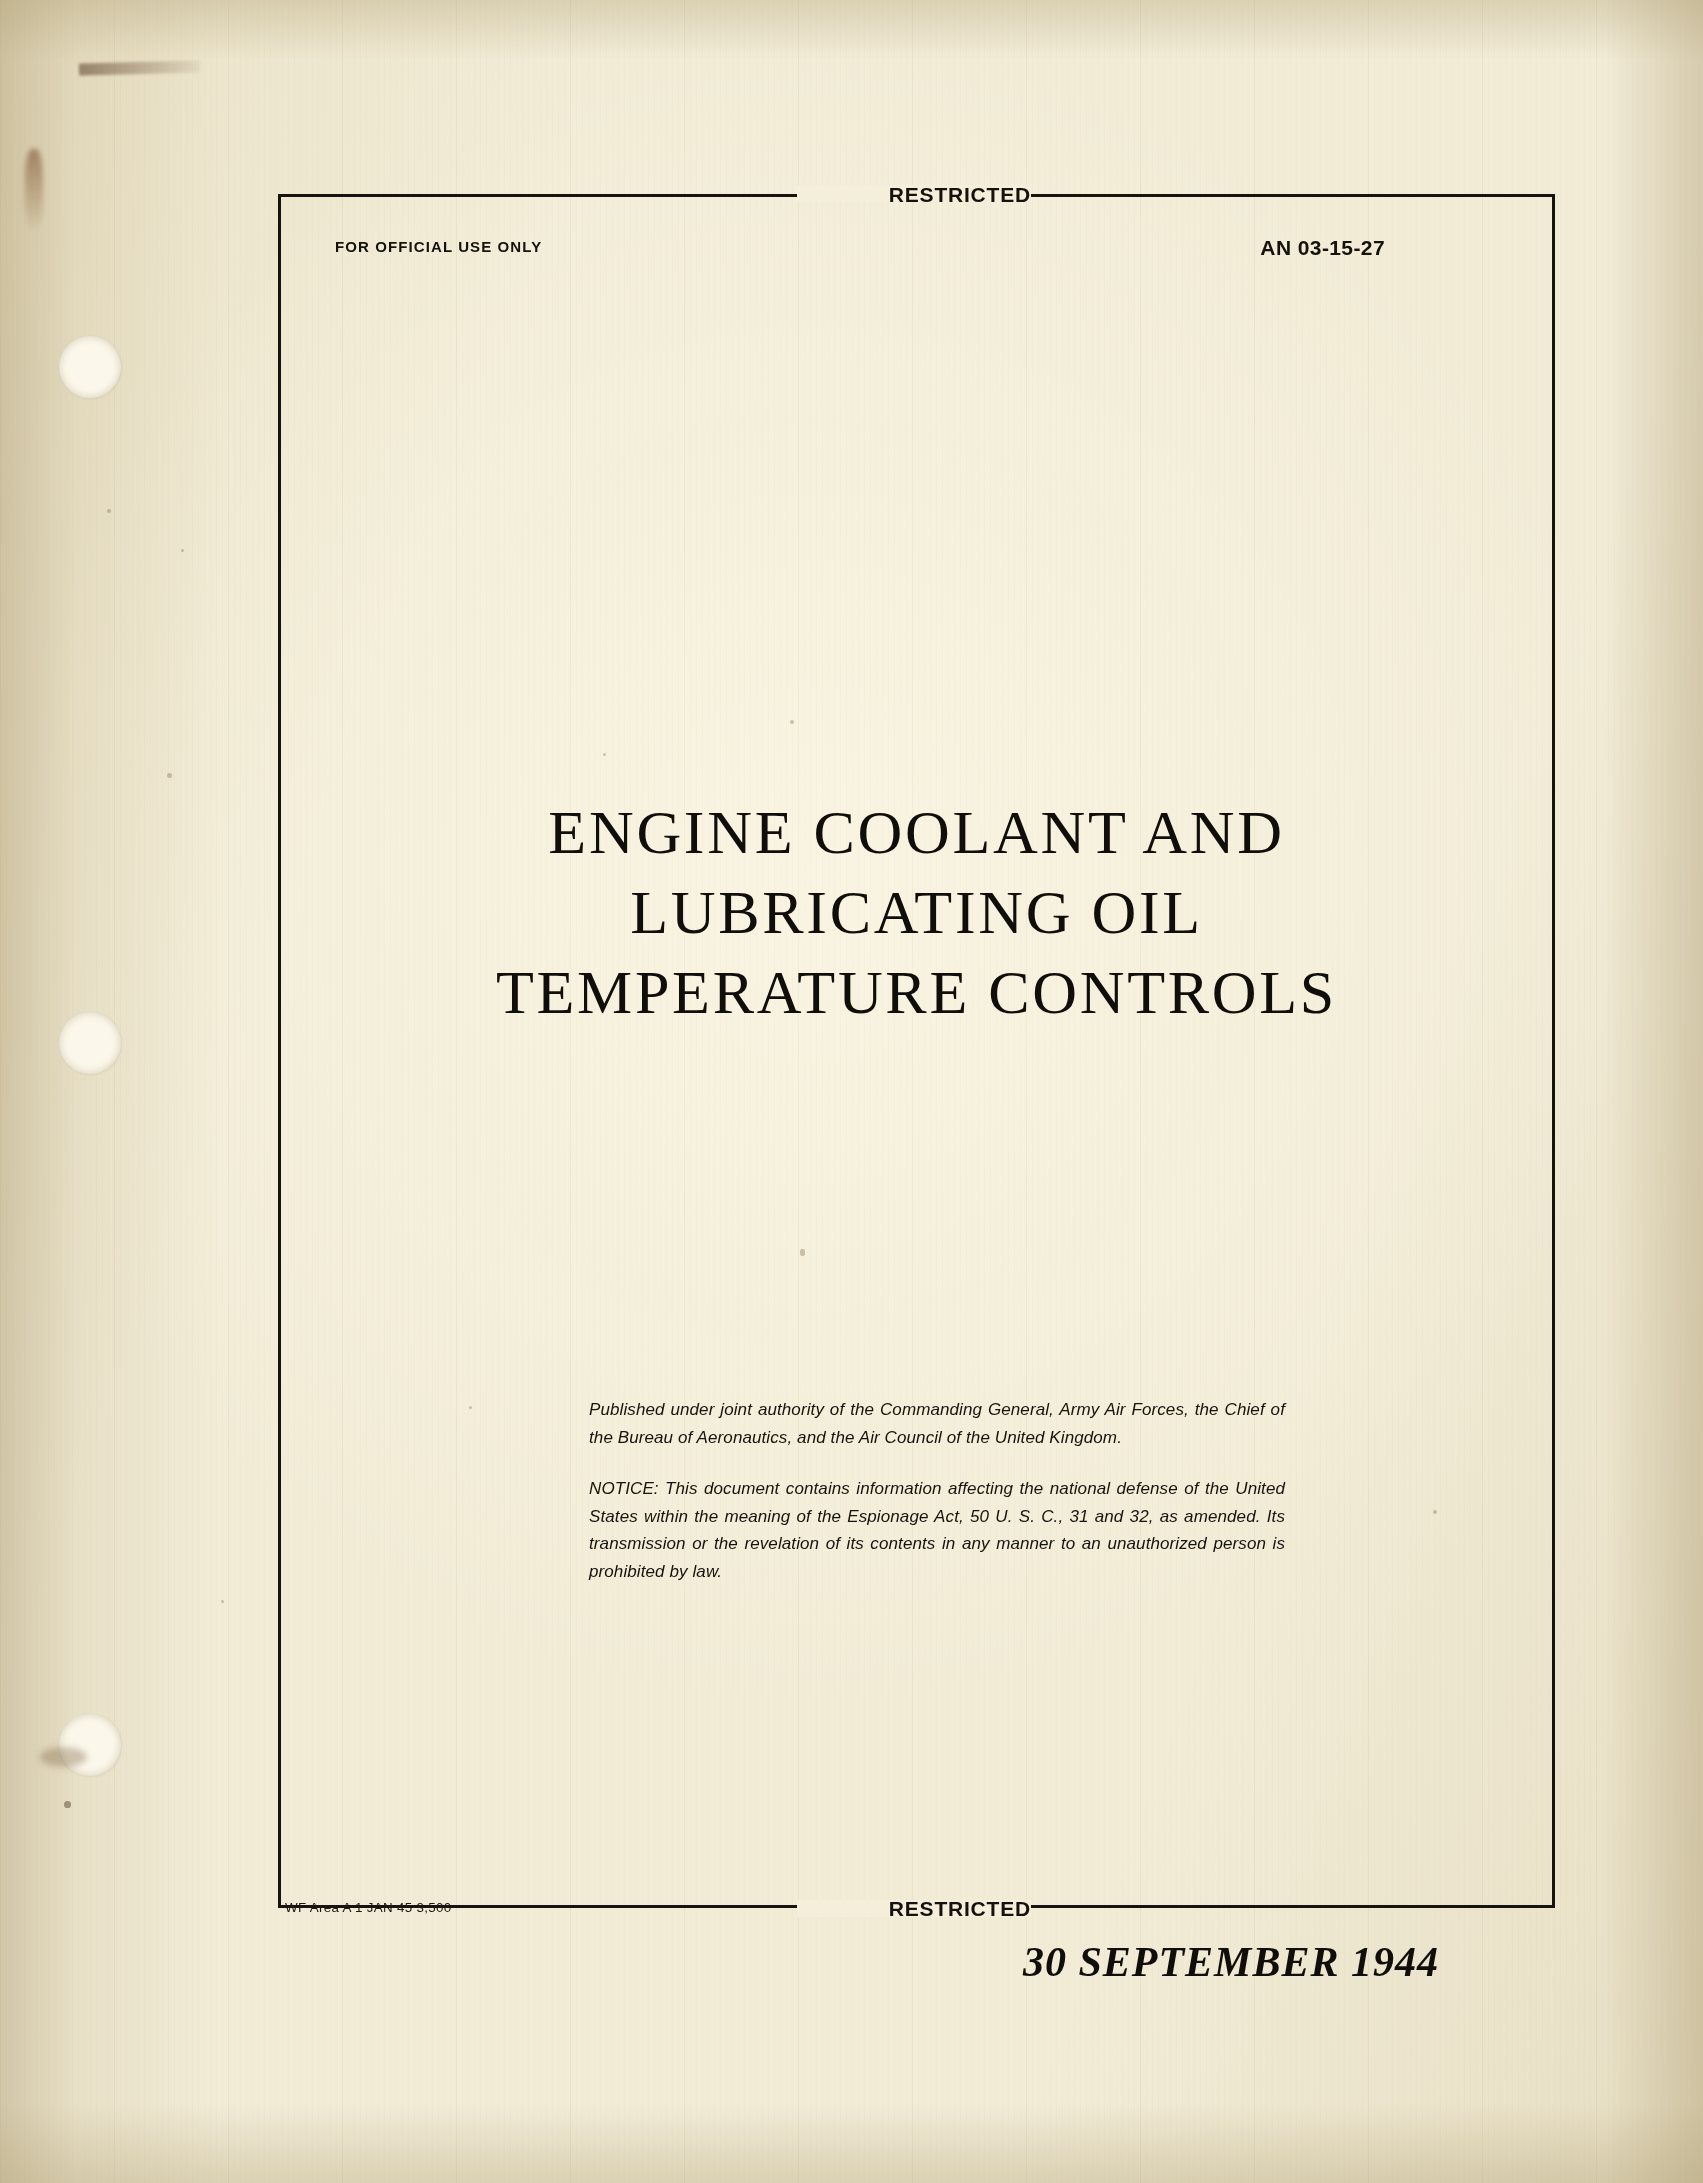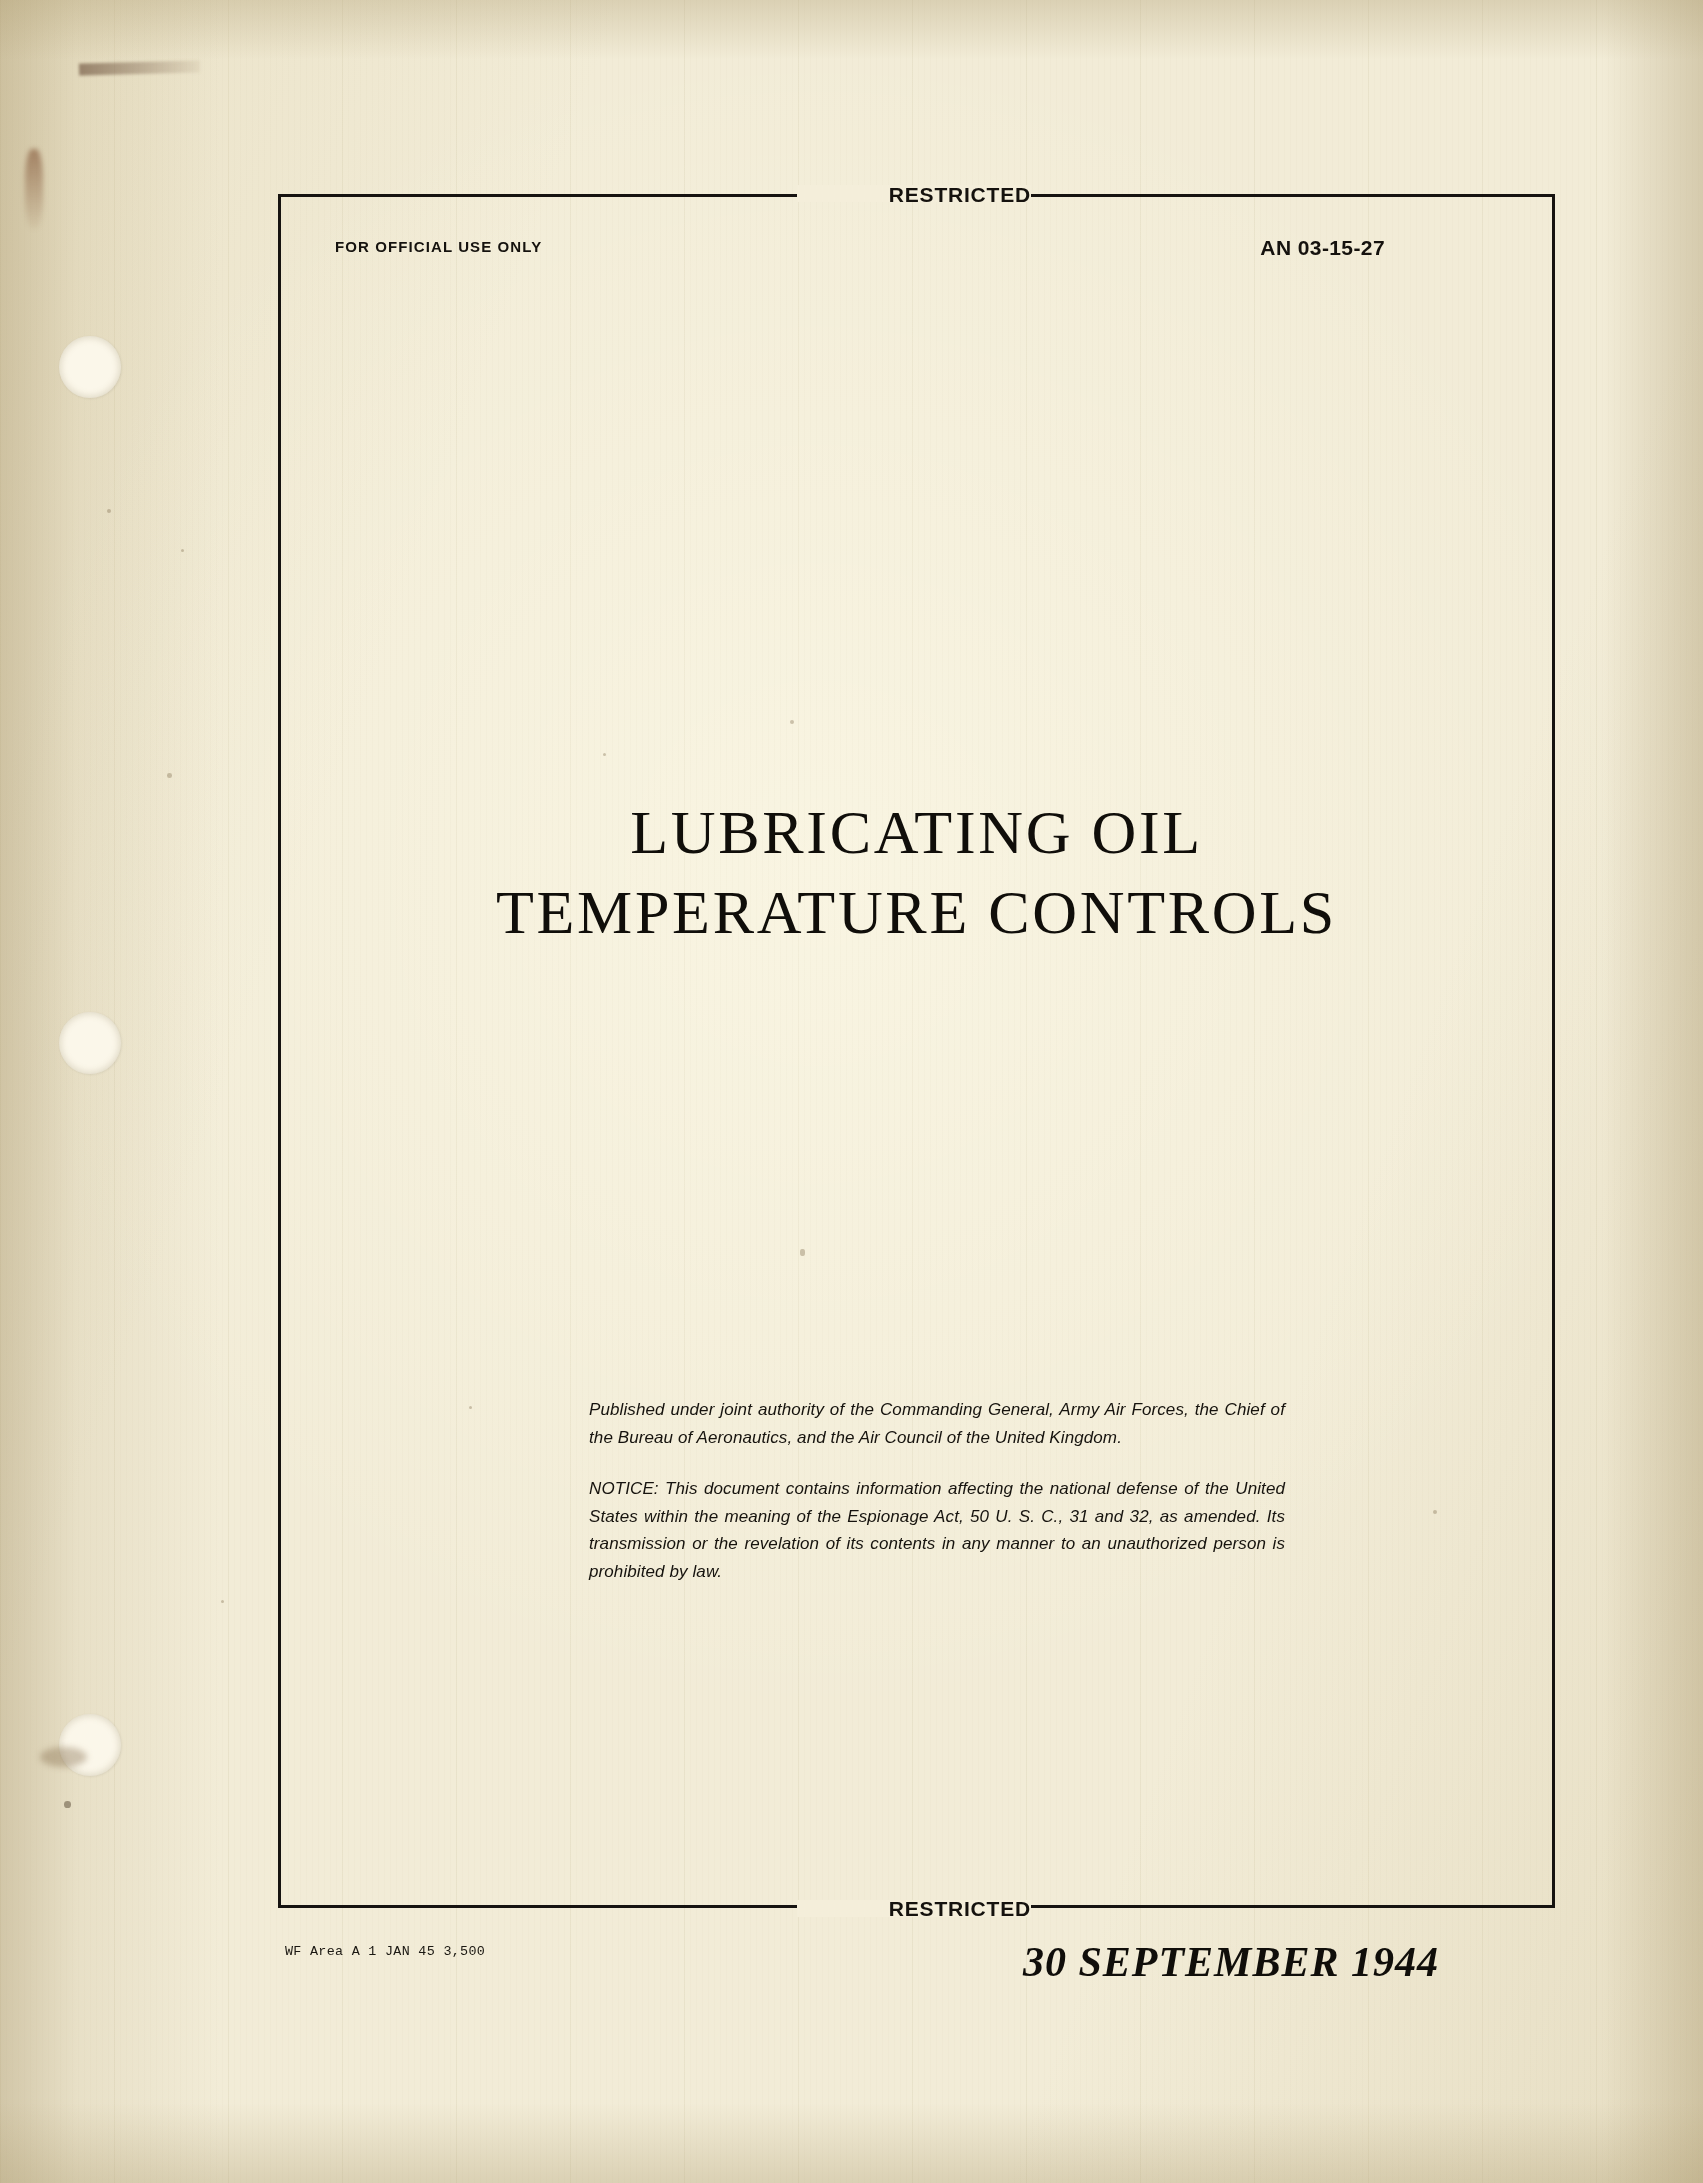--- a/index.html
+++ b/index.html
@@ -219,22 +219,22 @@
     text-align: justify;
     letter-spacing: 0.1px;
   }
   #notice-block p { margin: 0 0 24px 0; }
   #notice-block p:last-child { margin-bottom: 0; }
 
   
   #footer-code {
     position: absolute;
     left: 285px;
-    top: 1944px;
-    font-family: Liberation Mono, monospace;
+    top: 1900px;
+    font-family: Liberation Sans, sans-serif;
     font-size: 13.4px;
     letter-spacing: 0.3px;
     color: #1b1812;
   }
   #footer-date {
     position: absolute;
     right: 264px;
     top: 1938px;
     font-family: "Liberation Serif", serif;
     font-weight: bold;
@@ -283,20 +283,21 @@
 
   <div class="restricted" id="restricted-top">RESTRICTED</div>
   <div class="restricted" id="restricted-bottom">RESTRICTED</div>
 
   <div id="official-use">FOR OFFICIAL USE ONLY</div>
 
   <div id="doc-number">AN 03-15-27</div>
 
 
   <div id="maintitle-block">
+    <div>ENGINE COOLANT AND</div>
     <div>LUBRICATING OIL</div>
     <div>TEMPERATURE CONTROLS</div>
   </div>
 
   <div id="notice-block">
     <p>Published under joint authority of the Commanding General, Army Air Forces, the Chief of the Bureau of Aeronautics, and the Air Council of the United Kingdom.</p>
     <p>NOTICE: This document contains information affecting the national defense of the United States within the meaning of the Espionage Act, 50 U. S. C., 31 and 32, as amended. Its transmission or the revelation of its contents in any manner to an unauthorized person is prohibited by law.</p>
   </div>
 
   <div id="footer-code">WF Area A  1 JAN 45  3,500</div>

